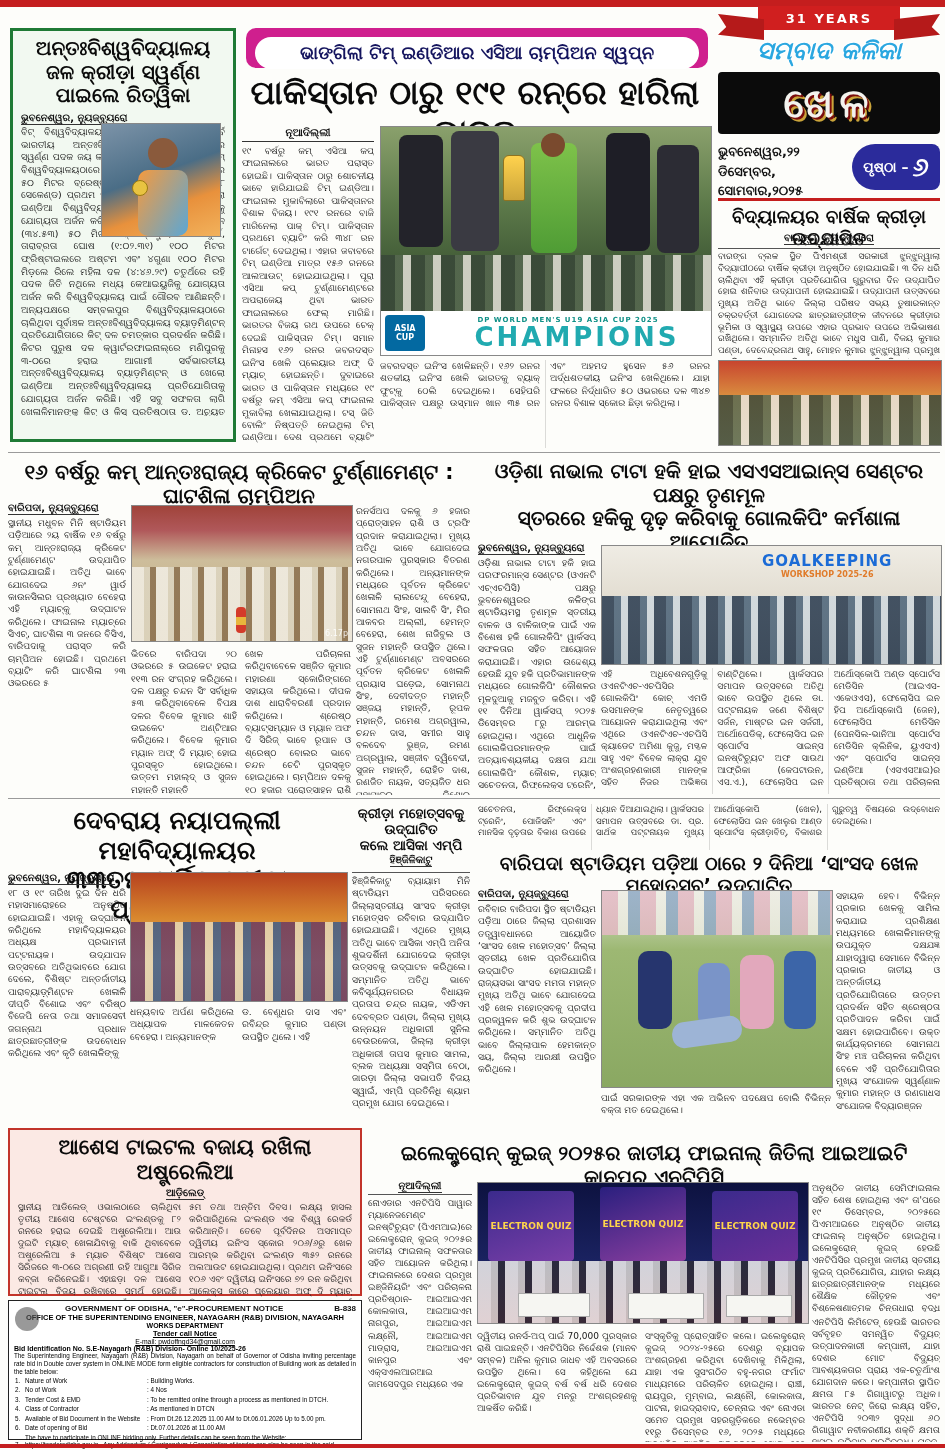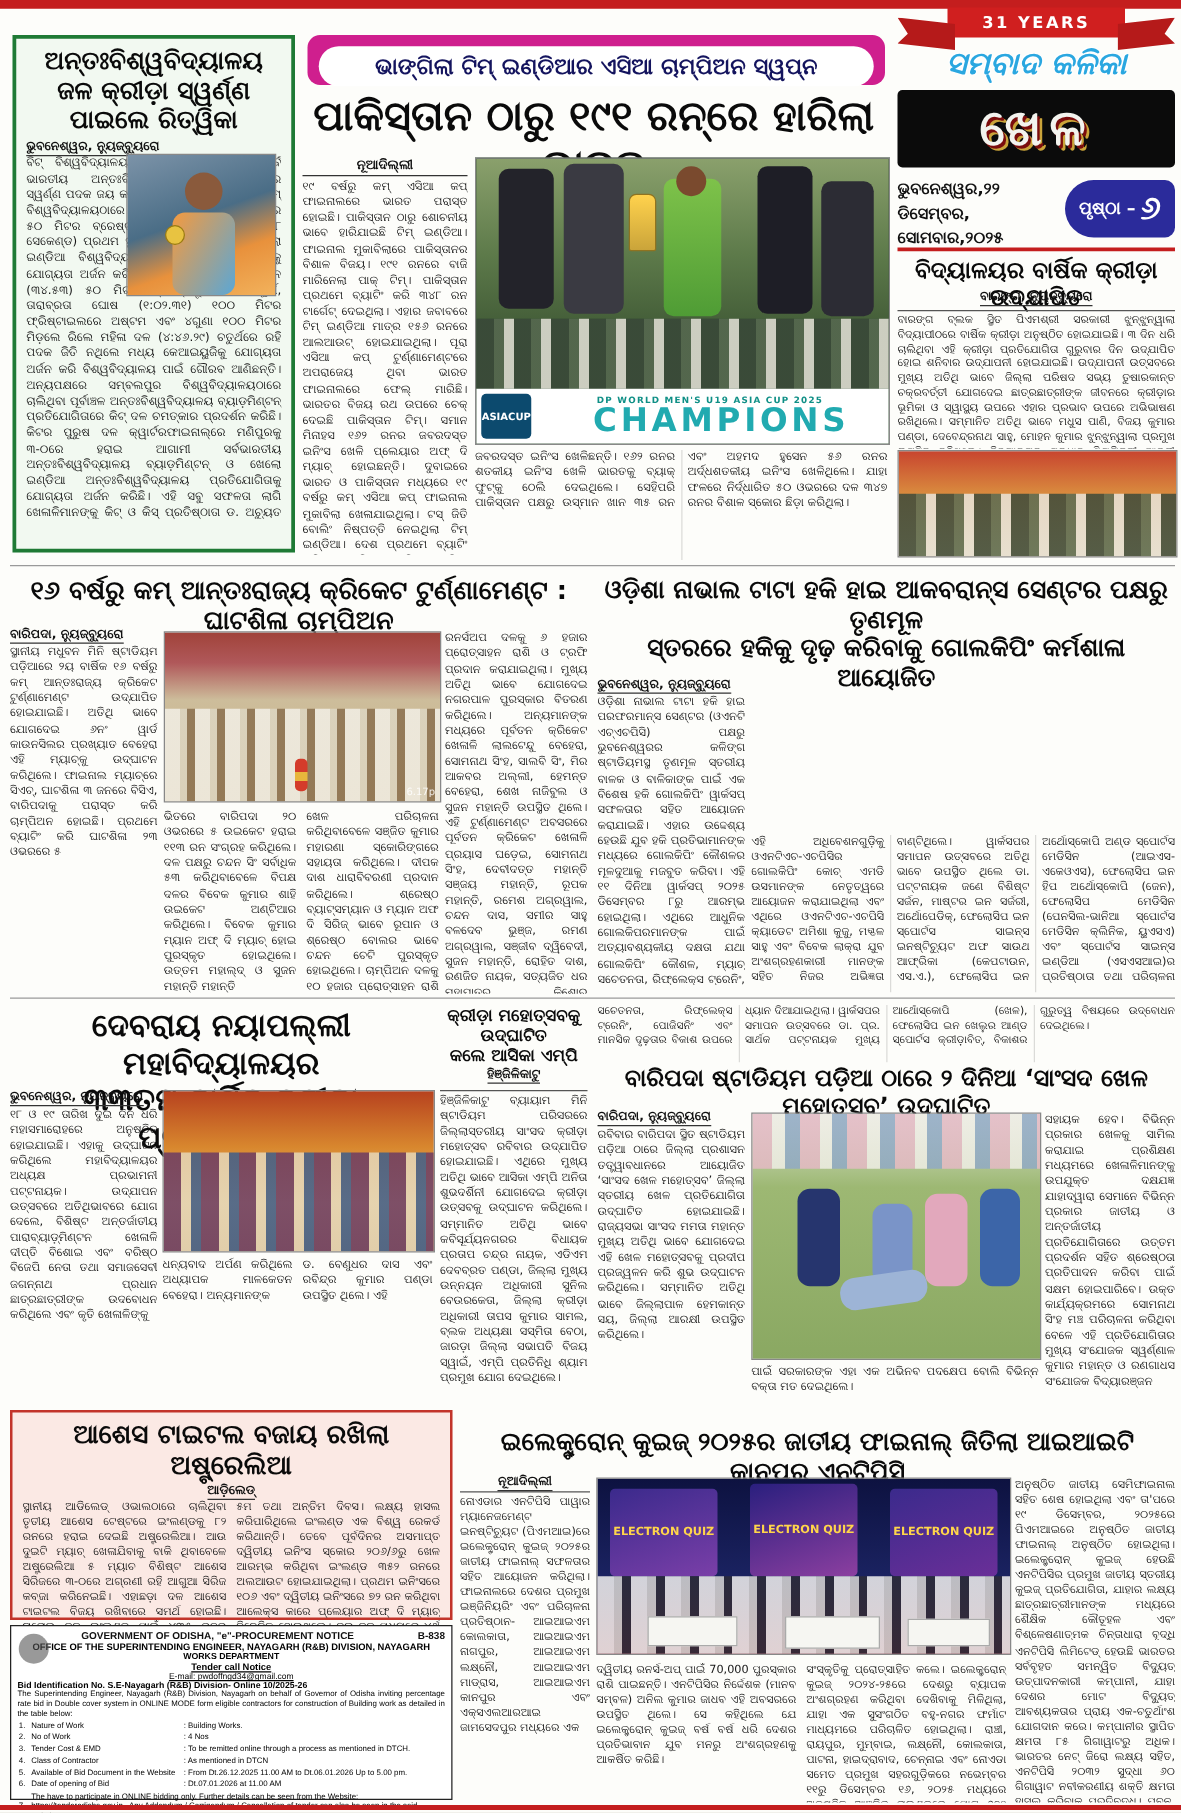--- a/index.html
+++ b/index.html
@@ -49,21 +49,21 @@
       <div class="abs" style="left:18px;top:8px;width:44px;height:112px;background:#23232a;border-radius:8px;"></div>
       <div class="abs" style="left:70px;top:4px;width:48px;height:120px;background:#3a3a42;border-radius:8px;"></div>
       <div class="abs" style="left:150px;top:16px;width:46px;height:110px;background:linear-gradient(180deg,#7ec24a,#4f9c35);border-radius:8px;"></div>
       <div class="abs" style="left:160px;top:6px;width:24px;height:24px;border-radius:50%;background:#7a4a2e;"></div>
       <div class="abs" style="left:225px;top:6px;width:44px;height:118px;background:#1e1e26;border-radius:8px;"></div>
       <div class="abs" style="left:276px;top:18px;width:42px;height:108px;background:#2c2c34;border-radius:8px;"></div>
       <div class="abs" style="left:122px;top:28px;width:20px;height:44px;background:linear-gradient(180deg,#ffd24d,#caa43a);border-radius:6px 6px 2px 2px;border:1px solid #8f7320;"></div>
     </div>
     <div class="abs people" style="top:128px;height:56px;"></div>
     <div class="abs" style="left:0;top:184px;width:330px;height:44px;background:#fff;display:flex;align-items:center;">
-      <div style="width:40px;height:36px;background:#0c4a6e;color:#fff;font-weight:bold;font-size:8px;display:flex;flex-direction:row;align-items:center;justify-content:center;margin-left:4px;border-radius:4px;">
+      <div style="width:40px;height:36px;background:#0369a1;color:#fff;font-weight:bold;font-size:8px;display:flex;flex-direction:column;align-items:center;justify-content:center;margin-left:4px;border-radius:4px;">
         <span>ASIA</span>
           <span>CUP</span>
       </div>
       <div style="flex:1;text-align:center;">
         <div style="font-size:7px;color:#0f8f86;font-weight:bold;letter-spacing:1px;">DP WORLD MEN'S U19 ASIA CUP 2025</div>
         <div style="font-size:26px;color:#21aab0;font-weight:bold;letter-spacing:3px;line-height:1;padding-left:18px;">CHAMPIONS</div>
       </div>
     </div>
   </div>
   <div class="abs body colsplit" style="left:380px;top:360px;width:330px;height:88px;column-count:2;font-size:9.3px;">ଜବରଦସ୍ତ ଇନିଂସ ଖେଳିଛନ୍ତି। ୧୬୨ ରନର ଶତକୀୟ ଇନିଂସ ଖେଳି ଭାରତକୁ ବ୍ୟାକ୍ ଫୁଟ୍‌କୁ ଠେଲି ଦେଇଥିଲେ। ସେହିପରି ପାକିସ୍ତାନ ପକ୍ଷରୁ ଉସ୍ମାନ ଖାନ ୩୫ ରନ ଏବଂ ଅହମଦ ହୁସେନ ୫୬ ରନର ଅର୍ଦ୍ଧଶତକୀୟ ଇନିଂସ ଖେଳିଥିଲେ। ଯାହା ଫଳରେ ନିର୍ଦ୍ଧାରିତ ୫୦ ଓଭରରେ ଦଳ ୩୪୭ ରନର ବିଶାଳ ସ୍କୋର ଛିଡ଼ା କରିଥିଲା।</div>
@@ -105,26 +105,33 @@
   <div class="abs photo" style="left:131px;top:505px;width:220px;height:135px;background:linear-gradient(180deg,#a0433a 0%,#b0585a 18%,#cdbd9b 40%,#c9b184 100%);">
     <div class="people" style="height:55%;background:repeating-linear-gradient(90deg,#f2efe6 0 12px,#ddd6c2 12px 18px,#8a6f4e 18px 24px);"></div>
     <div class="abs" style="left:104px;bottom:8px;width:10px;height:26px;background:linear-gradient(180deg,#d43b2a 0 40%,#e8b63c 40% 70%,#d43b2a 70%);border-radius:4px;"></div>
     <div class="abs" style="right:4px;bottom:3px;color:#fff;font-size:8px;opacity:.85;">6.17p</div>
   </div>
   <div class="abs body" style="left:131px;top:648px;width:106px;height:146px;font-size:9.2px;">ଭିତରେ ବାରିପଦା ୨୦ ଓଭରରେ ୫ ଉଇକେଟ ହରାଇ ୧୧୩ ରନ ସଂଗ୍ରହ କରିଥିଲେ। ଦଳ ପକ୍ଷରୁ ଚନ୍ଦନ ସିଂ ସର୍ବାଧିକ ୫୩ କରିଥିବାବେଳେ ବିପକ୍ଷ ଦଳର ବିବେକ କୁମାର ଶାହି ଉଇକେଟ ଅଣ୍ଟିଆର କରିଥିଲେ। ବିବେକ କୁମାର ମ୍ୟାନ ଅଫ୍ ଦି ମ୍ୟାଚ୍ ହୋଇ ପୁରସ୍କୃତ ହୋଇଥିଲେ। ଉତ୍ତମ ମହାଲ୍‌ଦ୍ ଓ ସୁଜନ ମହାନ୍ତି ମହାନ୍ତି</div>
   <div class="abs body" style="left:245px;top:648px;width:106px;height:146px;font-size:9.2px;">ଖେଳ ପରିଚାଳନା କରିଥିବାବେଳେ ସଞ୍ଜିତ କୁମାର ମହାରଣା ସ୍କୋରିଙ୍ଗରେ ସହାୟତା କରିଥିଲେ। ଦୀପକ ଦାଶ ଧାରାବିବରଣୀ ପ୍ରଦାନ କରିଥିଲେ। ଶ୍ରେଷ୍ଠ ବ୍ୟାଟ୍ସମ୍ୟାନ ଓ ମ୍ୟାନ ଅଫ ଦି ସିରିଜ୍ ଭାବେ ରୂପାନ ଓ ଶ୍ରେଷ୍ଠ ବୋଲର ଭାବେ ଚନ୍ଦନ ଚେଟି ପୁରସ୍କୃତ ହୋଇଥିଲେ। ଚାମ୍ପିଅନ ଦଳକୁ ୧୦ ହଜାର ପ୍ରୋତ୍ସାହନ ରାଶି ଓ ଟ୍ରଫି ଓ</div>
   <div class="abs body" style="left:356px;top:505px;width:114px;height:290px;font-size:9.2px;">ରନର୍ସଅପ ଦଳକୁ ୬ ହଜାର ପ୍ରୋତ୍ସାହନ ରାଶି ଓ ଟ୍ରଫି ପ୍ରଦାନ କରାଯାଇଥିଲା। ମୁଖ୍ୟ ଅତିଥି ଭାବେ ଯୋଗଦେଇ ନଗରପାଳ ପୁରସ୍କାର ବିତରଣ କରିଥିଲେ। ଅନ୍ୟମାନଙ୍କ ମଧ୍ୟରେ ପୂର୍ବତନ କ୍ରିକେଟ ଖେଳାଳି ଲାଲଟେନ୍ଦୁ ବେହେରା, ସୋମନାଥ ସିଂହ, ସାଲବି ସିଂ, ମିର ଆକବର ଅଲ୍ଲୀ, ହେମନ୍ତ ବେହେରା, ଶେଖ ନାଜିବୁଲ ଓ ସୁଜନ ମହାନ୍ତି ଉପସ୍ଥିତ ଥିଲେ। ଏହି ଟୁର୍ଣ୍ଣାମେଣ୍ଟ ଅବସରରେ ପୂର୍ବତନ କ୍ରିକେଟ ଖେଳାଳି ପ୍ରୟାସ ଘଡ଼େଇ, ସୋମନାଥ ସିଂହ, ଦେବୀଦତ୍ତ ମହାନ୍ତି ସଞ୍ଜୟ ମହାନ୍ତି, ରୂପକ ମହାନ୍ତି, ରମେଶ ଅଗ୍ରୱାଲ, ଚନ୍ଦନ ଦାସ, ସମୀର ସାହୁ ବଳଦେବ ଭୁଞ୍ଜ, ରମଣ ଅଗ୍ରୱାଲ, ସଞ୍ଜୀବ ଦ୍ୱିବେଦୀ, ସୁଜନ ମହାନ୍ତି, ରୋହିତ ଦାଶ, ରଣଜିତ ନାୟକ, ସତ୍ୟଜିତ ଧର ମହାପାତ୍ର, କିଶୋର ପଲେଇଙ୍କୁ ସମ୍ବର୍ଦ୍ଧିତ କରାଯାଇଥିଲା।</div>
 
   <div class="abs hl" style="left:478px;top:460px;width:462px;font-size:20px;">
-    <div>ଓଡ଼ିଶା ନାଭାଲ ଟାଟା ହକି ହାଇ ଆକବରାନ୍ସ ସେଣ୍ଟର ପକ୍ଷରୁ ତୃଣମୂଳ</div>
+    <div>ଓଡ଼ିଶା ନାଭାଲ ଟାଟା ହକି ହାଇ ଏସଏସଆଇାନ୍ସ ସେଣ୍ଟର ପକ୍ଷରୁ ତୃଣମୂଳ</div>
     <div>ସ୍ତରରେ ହକିକୁ ଦୃଢ଼ କରିବାକୁ ଗୋଲକିପିଂ କର୍ମଶାଳା ଆୟୋଜିତ</div>
   </div>
   <div class="abs" style="left:478px;top:542px;width:118px;height:250px;">
     <div class="byline" style="text-align:left;font-size:10px;"><u>ଭୁବନେଶ୍ୱର, ନ୍ୟୁଜ୍‌ବ୍ୟୁରୋ</u></div>
     <div class="body" style="height:232px;font-size:9.2px;margin-top:3px;">ଓଡ଼ିଶା ନାଭାଲ ଟାଟା ହକି ହାଇ ପରଫରମାନ୍ସ ସେଣ୍ଟର (ଓଏନଟି ଏଚ୍‌ଏଚପିସି) ପକ୍ଷରୁ ଭୁବନେଶ୍ୱରର କଳିଙ୍ଗ ଷ୍ଟାଡିୟମସ୍ଥ ତୃଣମୂଳ ସ୍ତରୀୟ ବାଳକ ଓ ବାଳିକାଙ୍କ ପାଇଁ ଏକ ବିଶେଷ ହକି ଗୋଲକିପିଂ ୱାର୍କସପ୍ ସଫଳତାର ସହିତ ଆୟୋଜନ କରାଯାଇଛି। ଏହାର ଉଦ୍ଦେଶ୍ୟ ହେଉଛି ଯୁବ ହକି ପ୍ରତିଭାମାନଙ୍କ ମଧ୍ୟରେ ଗୋଲକିପିଂ କୌଶଳର ମୂଳଦୁଆକୁ ମଜବୁତ କରିବା। ଏହି ୧୧ ଦିନିଆ ୱାର୍କସପ୍ ୨୦୨୫ ଡିସେମ୍ବର ୮ରୁ ଆରମ୍ଭ ହୋଇଥିଲା। ଏଥିରେ ଆଧୁନିକ ଗୋଲକିପରମାନଙ୍କ ପାଇଁ ଅତ୍ୟାବଶ୍ୟକୀୟ ଦକ୍ଷତା ଯଥା ଗୋଲକିପିଂ କୌଶଳ, ମ୍ୟାଚ୍ ସଚେତନତା, ରିଫ୍ଲେକ୍ସ ଟ୍ରେନିଂ, ପୋଜିସନିଂ ଏବଂ ମାନସିକ ଦୃଢ଼ତାର ବିକାଶ ଉପରେ ଧ୍ୟାନ ଦିଆଯାଇଥିଲା।</div>
+  </div>
+  <div class="abs photo" style="left:601px;top:545px;width:339px;height:118px;background:linear-gradient(180deg,#efece4 0%,#ded8cb 60%,#b9b2a4 100%);">
+    <div class="abs" style="left:160px;top:6px;text-align:center;">
+      <div style="color:#1b6bd6;font-weight:bold;font-size:15px;letter-spacing:1px;">GOALKEEPING</div>
+      <div style="color:#e07b2a;font-weight:bold;font-size:8px;">WORKSHOP 2025-26</div>
+    </div>
+    <div class="people" style="height:58%;background:repeating-linear-gradient(90deg,#27394e 0 12px,#4a6278 12px 19px,#cfd8de 19px 26px);"></div>
   </div>
   <div class="abs body colsplit" style="left:601px;top:668px;width:339px;height:126px;column-count:3;font-size:9px;">ଏହି ଅଧିବେଶନଗୁଡ଼ିକୁ ଓଏନଟିଏଚ-ଏଚପିସିର ଗୋଲକିପିଂ କୋଚ୍ ଏମଡି ଉସମାନଙ୍କ ନେତୃତ୍ୱରେ ଆୟୋଜନ କରାଯାଇଥିଲା ଏବଂ ଏଥିରେ ଓଏନଟିଏଚ-ଏଚପିସି କ୍ୟାଡେଟ ଅମିଶା କୁଜୁ, ମଗ୍ଦଳ ସାହୁ ଏବଂ ବିବେକ ଲାକ୍ରା ଯୁବ ଅଂଶଗ୍ରହଣକାରୀ ମାନଙ୍କ ସହିତ ନିଜର ଅଭିଜ୍ଞତା ବାଣ୍ଟିଥିଲେ। ୱାର୍କସପର ସମାପନ ଉତ୍ସବରେ ଅତିଥି ଭାବେ ଉପସ୍ଥିତ ଥିଲେ ଡା. ପଟ୍ଟନାୟକ ଜଣେ ବିଶିଷ୍ଟ ସର୍ଜନ, ମାଷ୍ଟର ଇନ ସର୍ଜରୀ, ଅର୍ଥୋପେଡିକ୍, ଫେଲୋସିପ ଇନ ସ୍ପୋର୍ଟସ ସାଇନ୍ସ ଇନଷ୍ଟିଚ୍ୟୁଟ ଅଫ ସାଉଥ ଆଫ୍ରିକା (କେପଟାଉନ, ଏସ.ଏ.), ଫେଲୋସିପ ଇନ ଅର୍ଥୋସ୍କୋପି ଅଣ୍ଡ ସ୍ପୋର୍ଟସ ମେଡିସିନ (ଆଇଏସ-ଏକେଓଏସ), ଫେଲୋସିପ ଇନ ହିପ ଅର୍ଥୋସ୍କୋପି (ଜେନ), ଫେଲୋସିପ ମେଡିସିନ (ପେନସିଲ-ଭାନିଆ ସ୍ପୋର୍ଟସ ମେଡିସିନ କ୍ଲିନିକ, ୟୁଏସଏ) ଏବଂ ସ୍ପୋର୍ଟସ ସାଇନ୍ସ ଇଣ୍ଡିଆ (ଏସଏସଆଇ)ର ପ୍ରତିଷ୍ଠାତା ତଥା ପରିଚାଳନା ନିର୍ଦ୍ଦେଶକ ସହିତ ଏଏସସିଆର ପ୍ୟାନେଲିନ୍ସର ମୁଖ୍ୟ ସମ୍ପାଦକ। ସେ ଅଂଶଗ୍ରହଣକାରୀ ମାନଙ୍କୁ କ୍ରୀଡ଼ା ବିଜ୍ଞାନ, ଆଘାତ ପ୍ରତିରୋଧ ଏବଂ ଦୀର୍ଘକାଳୀନ କ୍ରୀଡ଼ାବିତ୍ ବିକାଶର ଗୁରୁତ୍ୱ ବିଷୟରେ ଉଦ୍‌ବୋଧନ ଦେଇଥିଲେ।</div>
 
   <div class="abs" style="left:8px;top:798px;width:932px;height:1px;background:#9a9a9a;"></div>
 
   <div class="abs hl" style="left:8px;top:806px;width:338px;font-size:25px;">
     <div>ଦେବରାୟ ନୟାପଲ୍ଲୀ ମହାବିଦ୍ୟାଳୟର</div>
     <div>୩୩ତମ ବାର୍ଷିକ କ୍ରୀଡ଼ା ପ୍ରତିଯୋଗିତା</div>
   </div>
   <div class="abs" style="left:8px;top:872px;width:118px;height:250px;">

